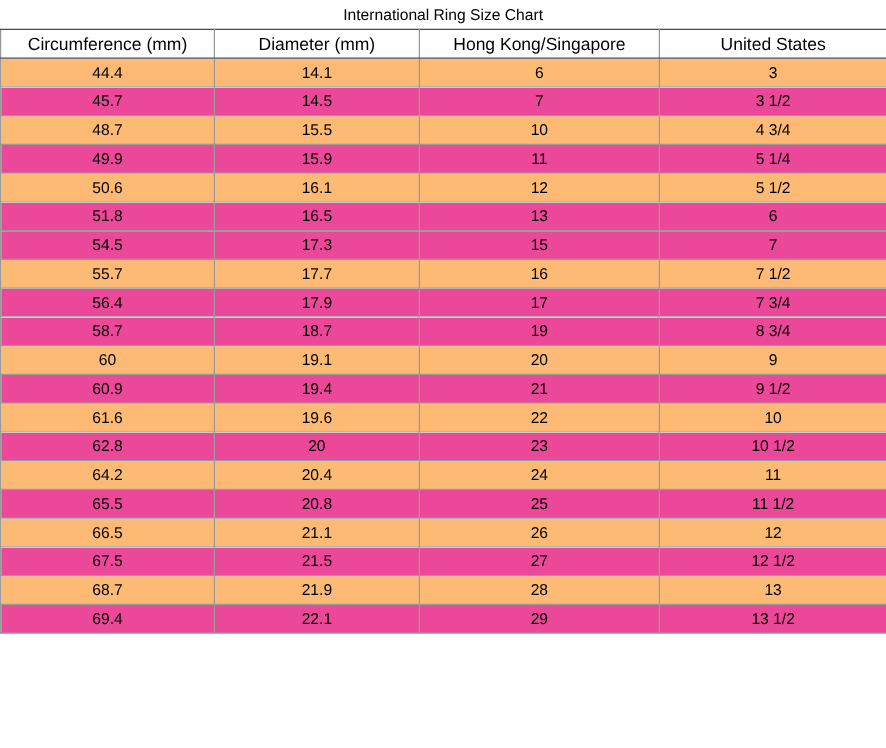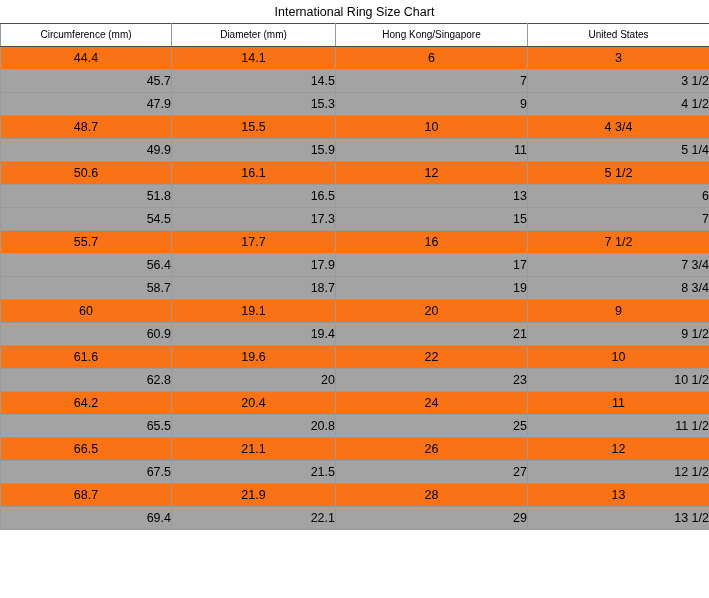--- a/index.html
+++ b/index.html
@@ -47,28 +47,27 @@
     height: 22px;
     line-height: 22px;
     font-weight: normal;
     overflow: hidden;
     white-space: nowrap;
   }
   table.ring-table thead th {
     background: #ffffff;
     border-top: 1px solid #4a4a4a;
     border-bottom: 1px solid #4a4a4a;
-    font-size: 10px;
+    font-size: 14px;
   }
   table.ring-table tbody tr.odd td {
-    background: #f97316;
+    background: #fdba74;
   }
   table.ring-table tbody tr.even td {
-    background: #a3a3a3;
-    text-align: right;
+    background: #ec4899;
   }
 </style>
 </head>
 <body>
 
 <div class="page">
 
   <div class="chart-title">International Ring Size Chart</div>
 
   <table class="ring-table">
@@ -92,26 +91,20 @@
           <td>14.1</td>
           <td>6</td>
           <td>3</td>
         </tr>
         <tr class="even">
           <td>45.7</td>
           <td>14.5</td>
           <td>7</td>
           <td>3 1/2</td>
         </tr>
-        <tr class="even">
-          <td>47.9</td>
-          <td>15.3</td>
-          <td>9</td>
-          <td>4 1/2</td>
-        </tr>
         <tr class="odd">
           <td>48.7</td>
           <td>15.5</td>
           <td>10</td>
           <td>4 3/4</td>
         </tr>
         <tr class="even">
           <td>49.9</td>
           <td>15.9</td>
           <td>11</td>

